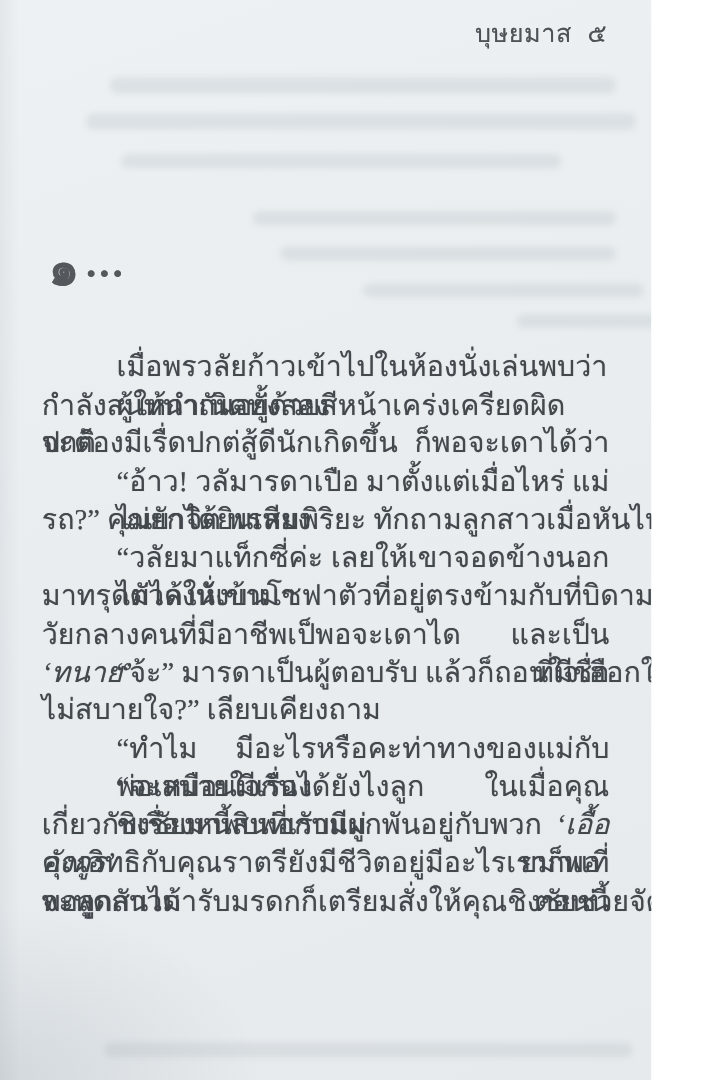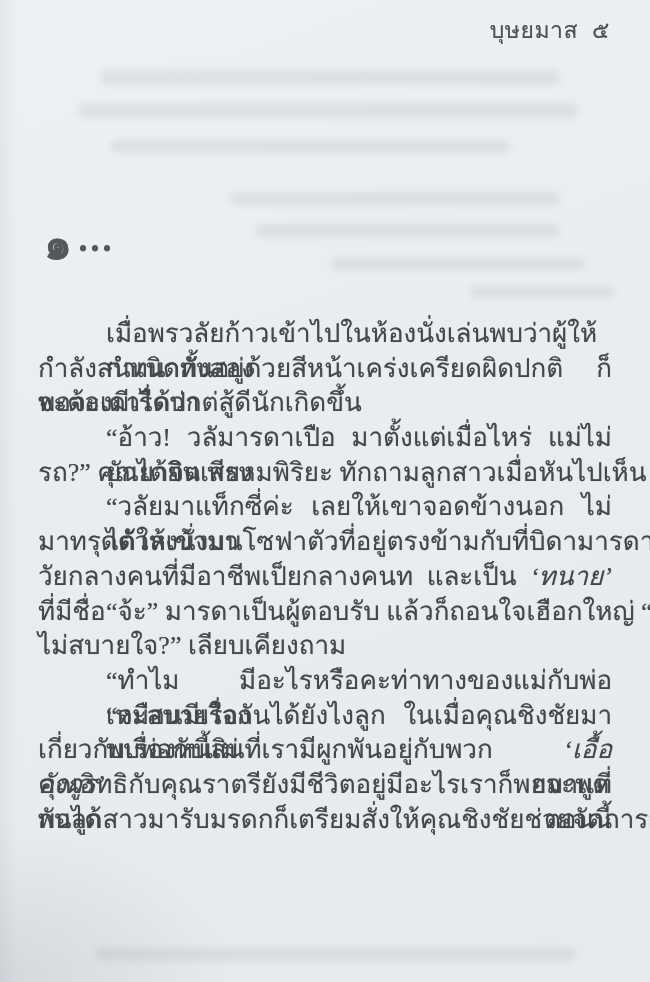--- a/index.html
+++ b/index.html
@@ -1,21 +1,21 @@
 <!DOCTYPE html>
 <html lang="th"><head>
 <meta charset="utf-8">
 <style>
   html,body{margin:0;padding:0;}
   body{
     width:650px;height:982px;overflow:hidden;
     font-family:"Liberation Serif","DejaVu Serif",serif;
   }
   .page{
-    position:relative;width:650px;height:982px;
+    position:relative;width:592px;height:982px;
     background:linear-gradient(160deg,#edf1f4 0%,#e9edf0 45%,#e6eaed 100%);
     overflow:hidden;
   }
   
   .corner-shadow{
     position:absolute;left:0;bottom:0;width:240px;height:160px;
     background:radial-gradient(ellipse at 0% 100%,rgba(120,130,140,.18),rgba(120,130,140,0) 70%);
     pointer-events:none;
   }
   .edge-shade{
@@ -82,21 +82,21 @@
 
   <div class="body-text">
     <div class="line ind j">เมื่อพรวลัยก้าวเข้าไปในห้องนั่งเล่นพบว่าผู้ให้กำเนิดทั้งสอง</div>
     <div class="line j">กำลังสนทนากันอยู่ด้วยสีหน้าเคร่งเครียดผิดปกติ ก็พอจะเดาได้ว่า</div>
     <div class="line">จะต้องมีเรื่ดปกต่สู้ดีนักเกิดขึ้น</div>
     <div class="line ind j">“อ้าว! วลัมารดาเปือ มาตั้งแต่เมื่อไหร่ แม่ไม่ยักได้ยินเสียง</div>
     <div class="line">รถ?” คุณยาจิต พรหมพิริยะ ทักถามลูกสาวเมื่อหันไปเห็น</div>
     <div class="line ind j">“วลัยมาแท็กซี่ค่ะ เลยให้เขาจอดข้างนอก ไม่ได้ให้เข้ามา</div>
     <div class="line">มาทรุดตัวลงนั่งบนโซฟาตัวที่อยู่ตรงข้ามกับที่บิดามารดานั่งอยู่</div>
     <div class="line j">
-      <span>วัยกลางคนที่มีอาชีพเป็ยกลางคนท และเป็น </span><span class="it">‘ทนาย’</span><span> ที่มีชื่อ</span>
+      <span>วัยกลางคนที่มีอาชีพเป็พอจะเดาได และเป็น </span><span class="it">‘ทนาย’</span><span> ที่มีชื่อ</span>
     </div>
     <div class="line ind">“จ้ะ” มารดาเป็นผู้ตอบรับ แล้วก็ถอนใจเฮือกใหญ่ “เฮ้อ!”</div>
     <div class="line">ไม่สบายใจ?” เลียบเคียงถาม</div>
     <div class="line ind j">“ทำไม มีอะไรหรือคะท่าทางของแม่กับพ่อเหมือนมีเรื่อง</div>
     <div class="line ind j">“จะสบายใจกันได้ยังไงลูก ในเมื่อคุณชิงชัยมาพบพ่อกับแม่</div>
     <div class="line j">
       <span>เกี่ยวกับเรื่องหนี้สินที่เรามีผูกพันอยู่กับพวก </span><span class="it">‘เอื้ออังกูร’</span><span> ยมาแที่</span>
     </div>
     <div class="line j">คุณอิทธิกับคุณราตรียังมีชีวิตอยู่มีอะไรเราก็พอจะพูดกันได้ ตอนนี้</div>
     <div class="line">พอลูกสาวมารับมรดกก็เตรียมสั่งให้คุณชิงชัยช่วยจัดการสะสาง</div>

